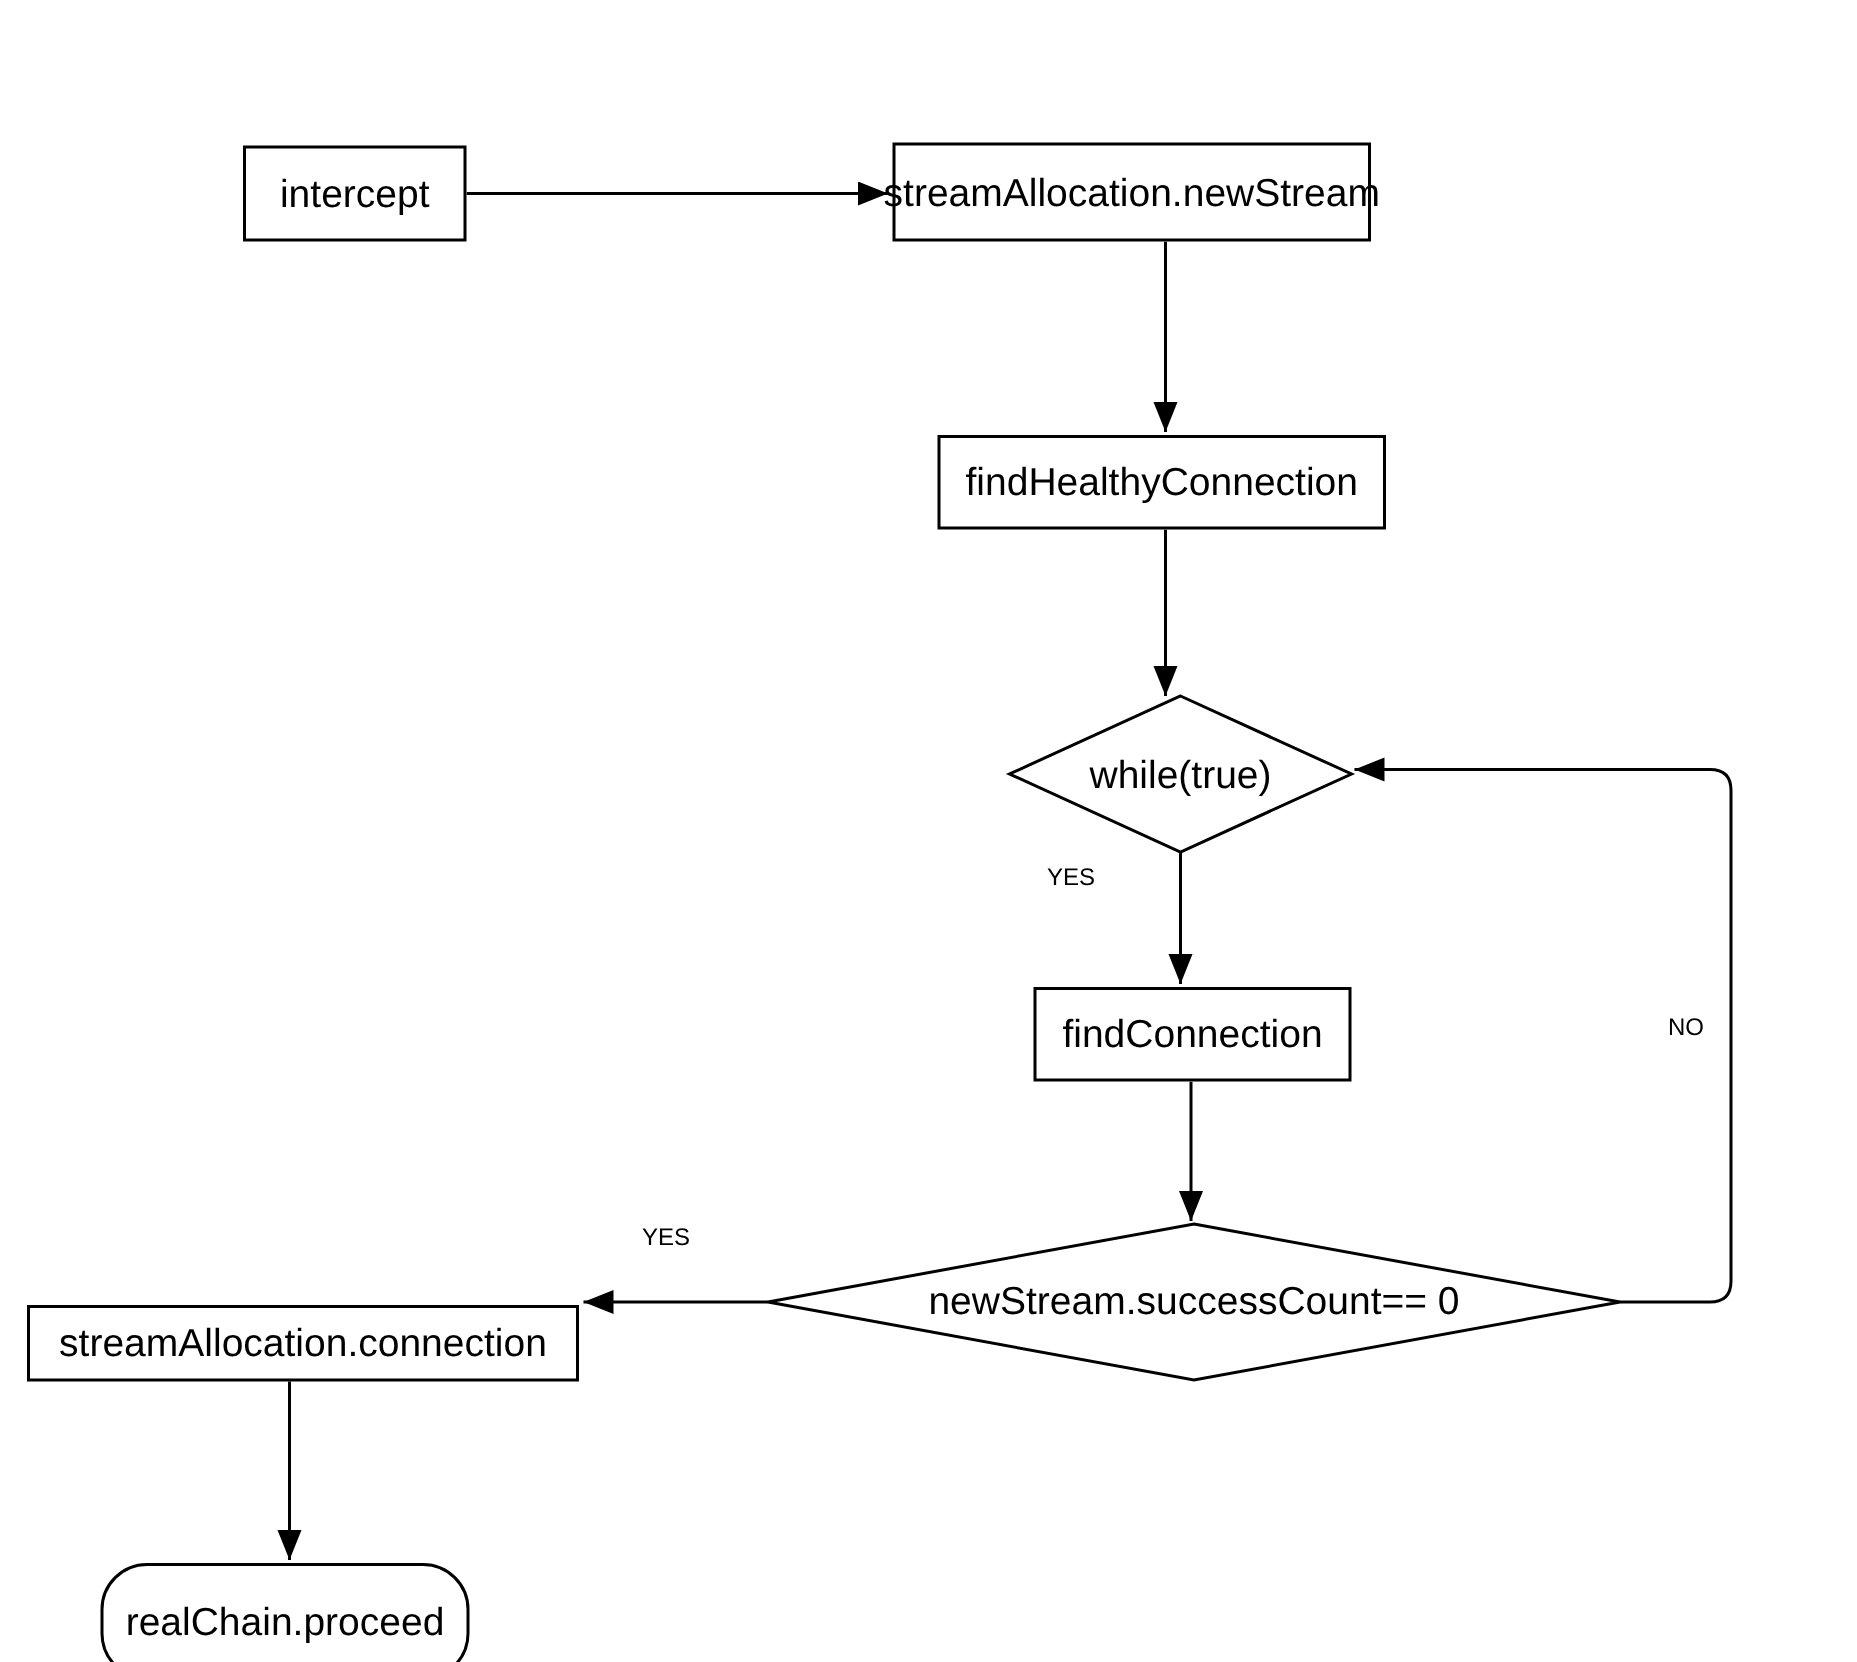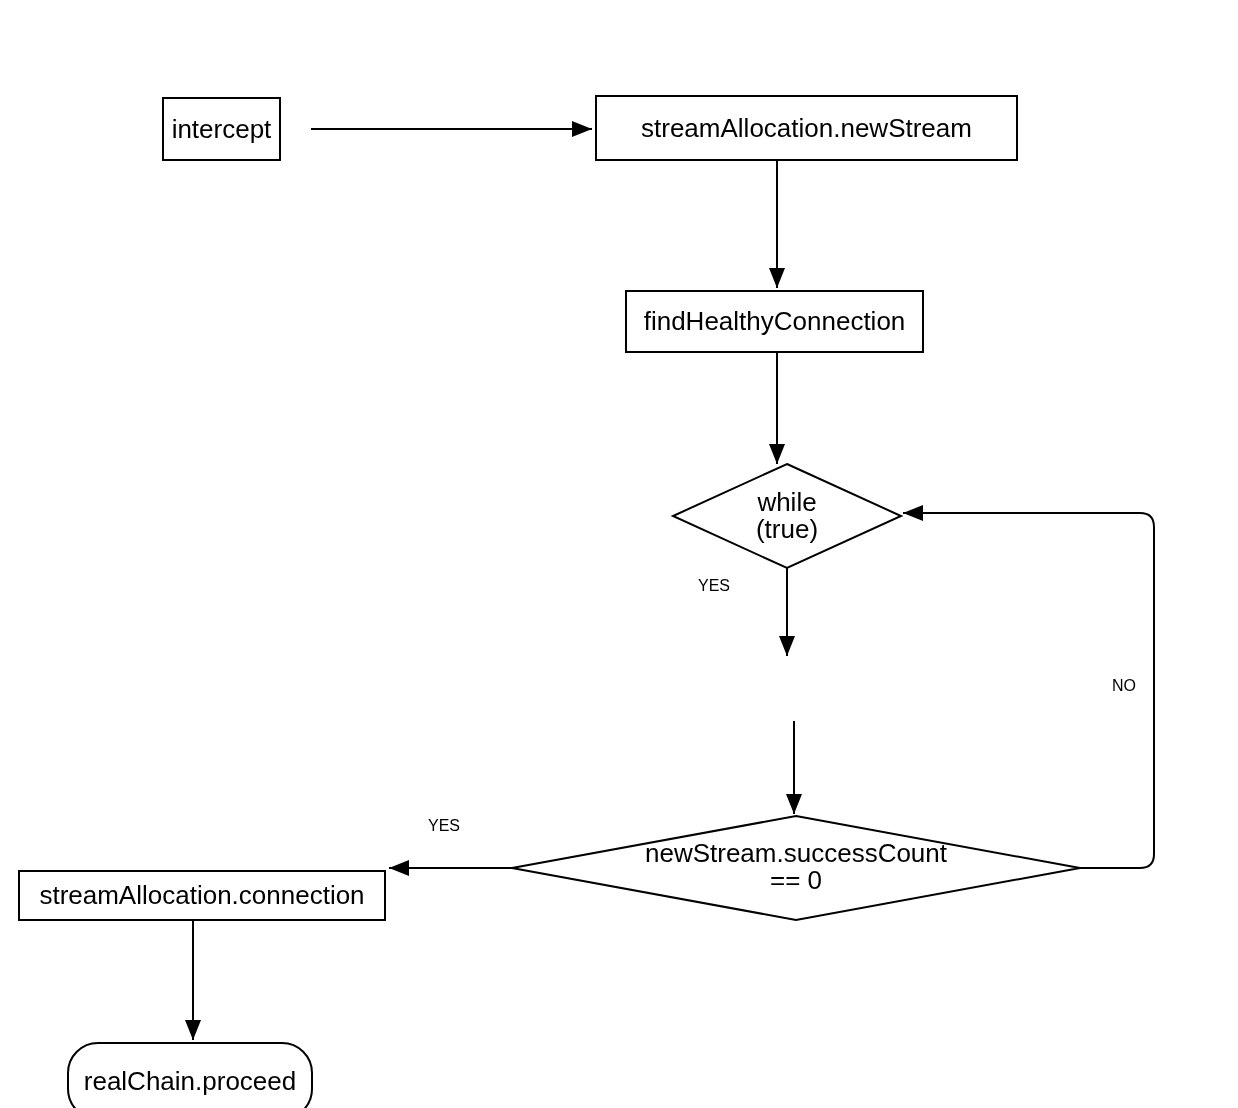--- a/index.html
+++ b/index.html
@@ -35,21 +35,21 @@
     line-height: 27px;
     text-align: center;
     white-space: nowrap;
   }
   .stadium {
     border-radius: 31px;
   }
   .dlabel {
     position: absolute;
     display: flex;
-    flex-direction: column;
+    flex-direction: row;
     align-items: center;
     justify-content: center;
     font-size: 26px;
     line-height: 27px;
     text-align: center;
     pointer-events: none;
     white-space: nowrap;
   }
   .elabel {
     position: absolute;
@@ -80,26 +80,27 @@
     <path d="M 787 568 L 787 656" stroke="#000000" stroke-width="2" fill="none" marker-end="url(#arrow)"></path>
     <path d="M 794 721 L 794 814" stroke="#000000" stroke-width="2" fill="none" marker-end="url(#arrow)"></path>
     <path d="M 512 868 L 389 868" stroke="#000000" stroke-width="2" fill="none" marker-end="url(#arrow)"></path>
     <path d="M 193 898 L 193 1040" stroke="#000000" stroke-width="2" fill="none" marker-end="url(#arrow)"></path>
     <path d="M 1080 868 L 1140 868 Q 1154 868 1154 854 L 1154 527 Q 1154 513 1140 513 L 903 513" stroke="#000000" stroke-width="2" fill="none" marker-end="url(#arrow)"></path>
 
     <polygon points="787,464 901,516 787,568 673,516" fill="#ffffff" stroke="#000000" stroke-width="2"></polygon>
     <polygon points="796,816 1080,868 796,920 512,868" fill="#ffffff" stroke="#000000" stroke-width="2"></polygon>
   </svg>
 
-  <div class="node" style="left:162px; top:97px; width:119px; height:64px;">intercept</div>
+  <div class="node" style="left:162px; top:97px; width:149px; height:64px;">intercept</div>
 
-  <div class="node" style="left:595px; top:95px; width:423px; height:66px;">streamAllocation.newStream</div>
+  <div class="node" style="left:595px; top:95px; width:319px; height:66px;">streamAllocation.newStream</div>
 
   <div class="node" style="left:625px; top:290px; width:299px; height:63px;">findHealthyConnection</div>
 
+  <div class="node" style="left:689px; top:658px; width:212px; height:63px;">findConnection</div>
 
   <div class="node" style="left:18px; top:870px; width:368px; height:51px;">streamAllocation.connection</div>
 
   <div class="node stadium" style="left:67px; top:1042px; width:246px; height:78px;">realChain.proceed</div>
 
   <div class="dlabel" style="left:687px; top:487px; width:200px; height:58px;">
     <span>while</span>
     <span>(true)</span>
   </div>
 

